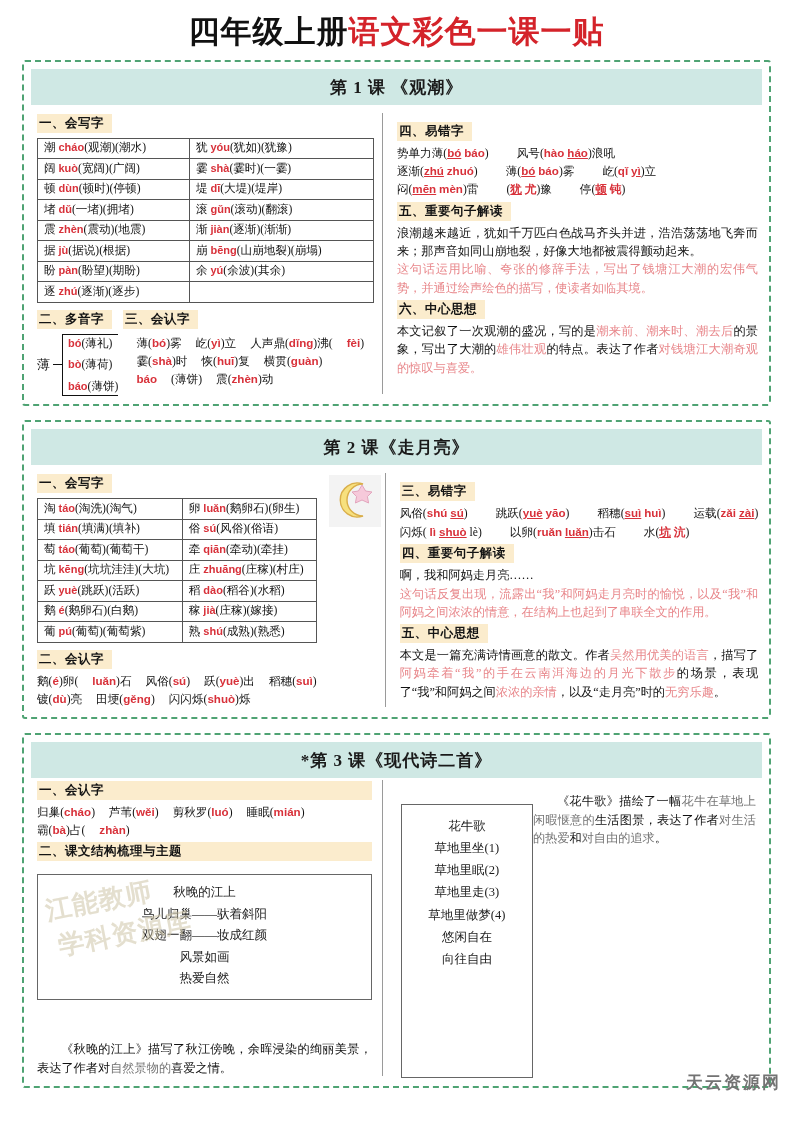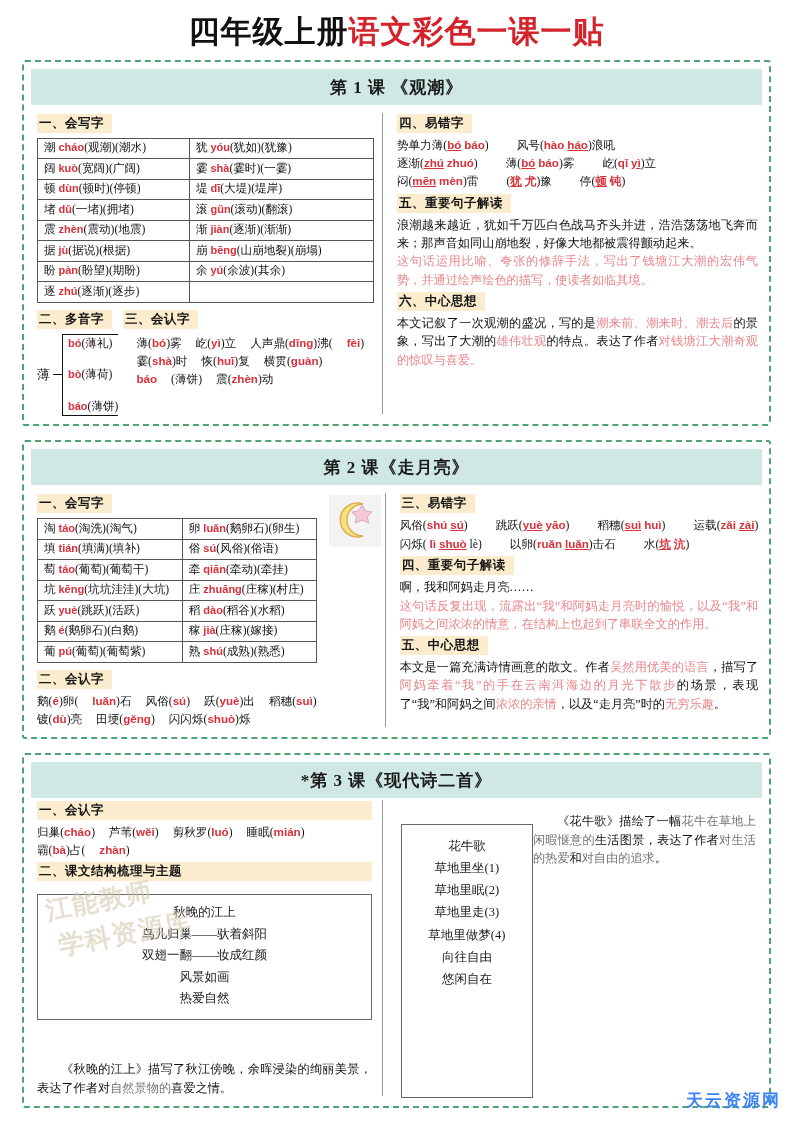--- a/index.html
+++ b/index.html
@@ -59,20 +59,21 @@
     position: relative;
   }
   .col-divider {
     width: 0;
     border-left: 1px solid #9a9a9a;
     margin: 2px 6px 2px 0;
   }
   .col-right {
     flex: 1;
     padding: 0 4px 0 8px;
+    margin-top: 8px;
   }
 
   
   .sec-head {
     display: inline-block;
     background: #fbeccd;
     font-size: 12.5px;
     font-weight: bold;
     padding: 1px 8px 1px 2px;
     margin: 3px 0 3px 0;
@@ -116,21 +117,21 @@
   
   .duoyin-wrap { display: flex; gap: 18px; margin-top: 2px; }
   .duoyin { display: flex; align-items: center; }
   .duoyin .base { font-size: 13px; color:#111; padding-right: 3px; }
   .duoyin .dash { width: 9px; border-top: 1px solid #111; }
   .duoyin .bracket {
     border-left: 1px solid #111;
     border-top: 1px solid #111;
     border-bottom: 1px solid #111;
     padding: 1px 0 1px 5px;
-    display: flex; flex-direction: column; gap: 16px;
+    display: flex; flex-direction: column; gap: 6px;
   }
   .duoyin .bracket .it { font-size: 11.6px; line-height: 1.35; white-space: nowrap; }
   .recog-col { flex: 1; }
   .recog-row { font-size: 11.6px; line-height: 1.5; white-space: nowrap; }
   .recog-row span.sp { display:inline-block; width: 14px; }
 
   
   .moon-box {
     width: 52px; height: 52px;
     background: #f3f3f3;
@@ -188,24 +189,24 @@
     opacity: .55;
     font-weight: bold;
     transform: rotate(-11deg);
     pointer-events: none;
     white-space: nowrap;
     letter-spacing: 1px;
   }
   .wm-center .l2 { display:block; margin-top: 2px; margin-left: 6px; }
   .wm-corner {
     position: absolute;
-    right: 12px; bottom: 10px;
+    right: 12px; bottom: 28px;
     font-size: 17px;
     font-weight: bold;
-    color: #3b82f6;
+    color: #737373;
     font-family: "Liberation Sans", sans-serif;
     letter-spacing: 2px;
   }
 </style>
 </head>
 <body>
 
 <div class="page-title">
   <span class="title-black">四年级上册</span><span class="title-red">语文彩色一课一贴</span>
 </div>
@@ -388,21 +389,21 @@
       <div class="grow"></div>
       <div class="bottom-para" id="l3-bl"><span>《秋晚的江上》描写了秋江傍晚，余晖浸染的绚丽美景，表达了作者对</span><span class="hl">自然景物的</span><span>喜爱之情。</span></div>
     </div>
 
     <div class="col-divider"></div>
 
     <div class="l3-right">
       <div class="poem-box">
         <span class="pair">花牛歌</span>
         <span id="l3-pairs"><span class="pair"><span class="a">草地里坐(1)</span><span class="b">草地里眠(2)</span></span><span class="pair"><span class="a">草地里走(3)</span><span class="b">草地里做梦(4)</span></span></span>
-        <span id="l3-tail"><span class="pair">向往自由</span><span class="pair">悠闲自在</span></span>
+        <span id="l3-tail"><span class="pair">悠闲自在</span><span class="pair">向往自由</span></span>
       </div>
       <div class="grow"></div>
       <div class="bottom-para" id="l3-br"><span>《花牛歌》描绘了一幅</span><span class="hl">花牛在草地上闲暇惬意的</span><span>生活图景，表达了作者</span><span class="hl">对生活的热爱</span><span>和</span><span class="hl">对自由的追求</span><span>。</span></div>
     </div>
   </div>
 </div>
 
 <div class="wm-center">
   <span>江能教师</span>
   <span class="l2">学科资源库</span>

